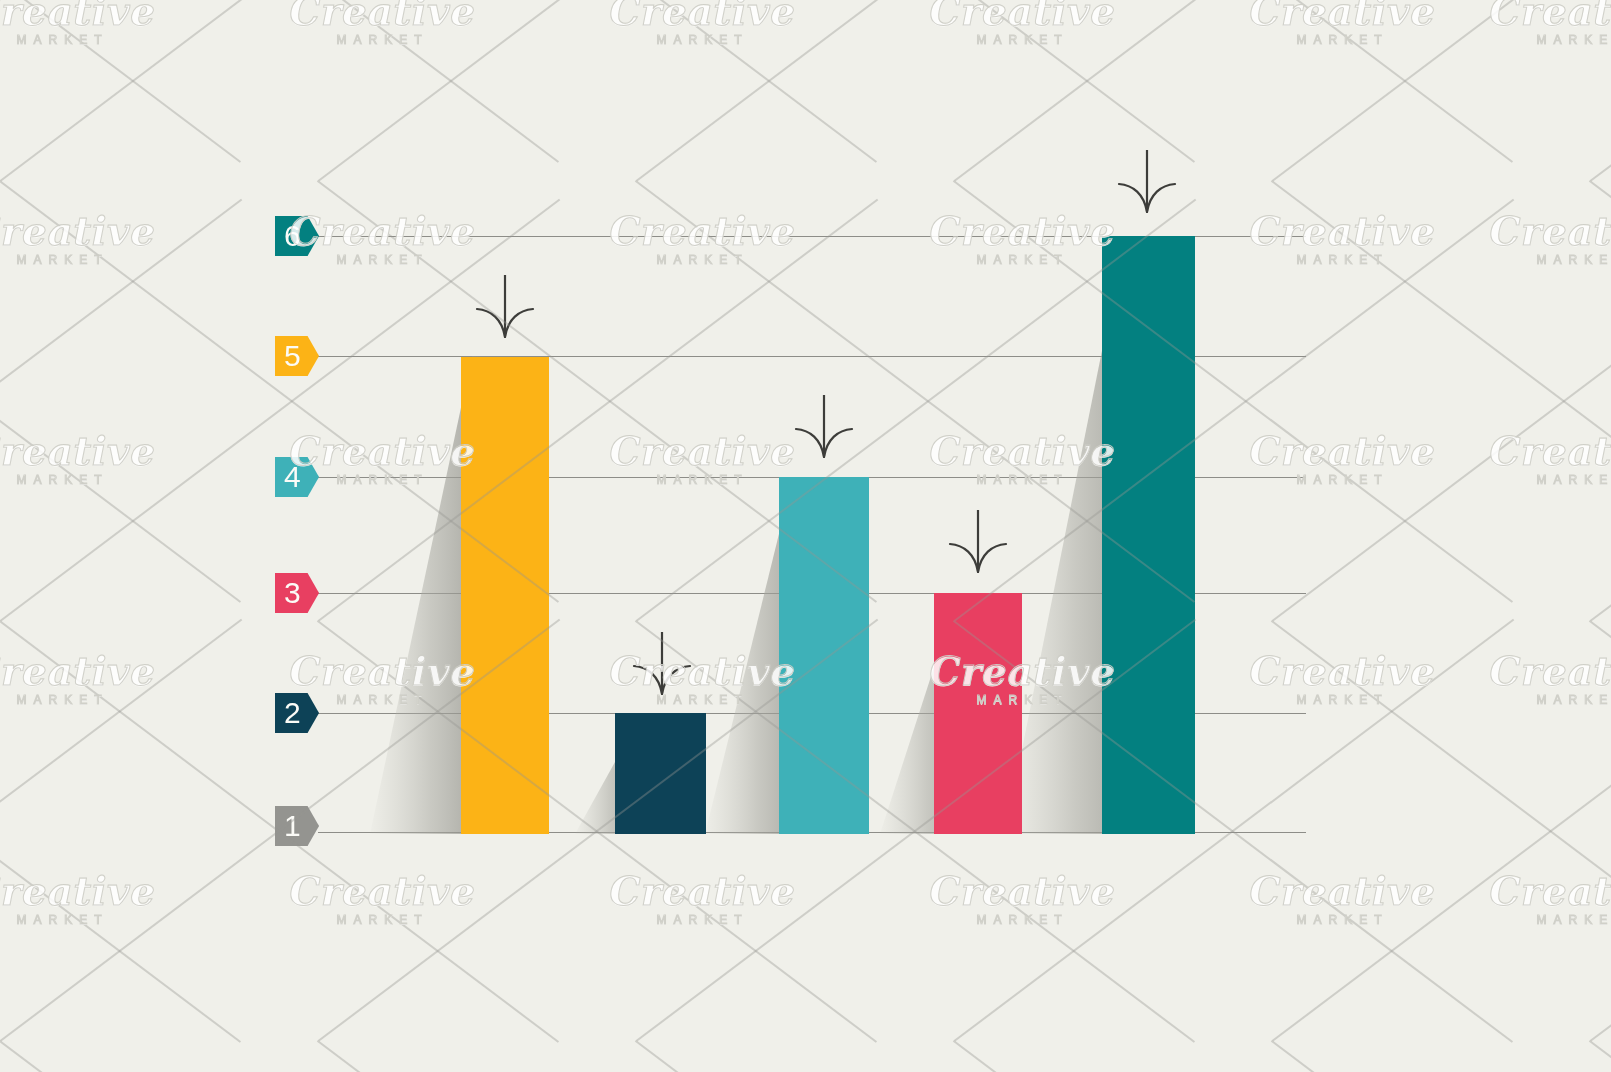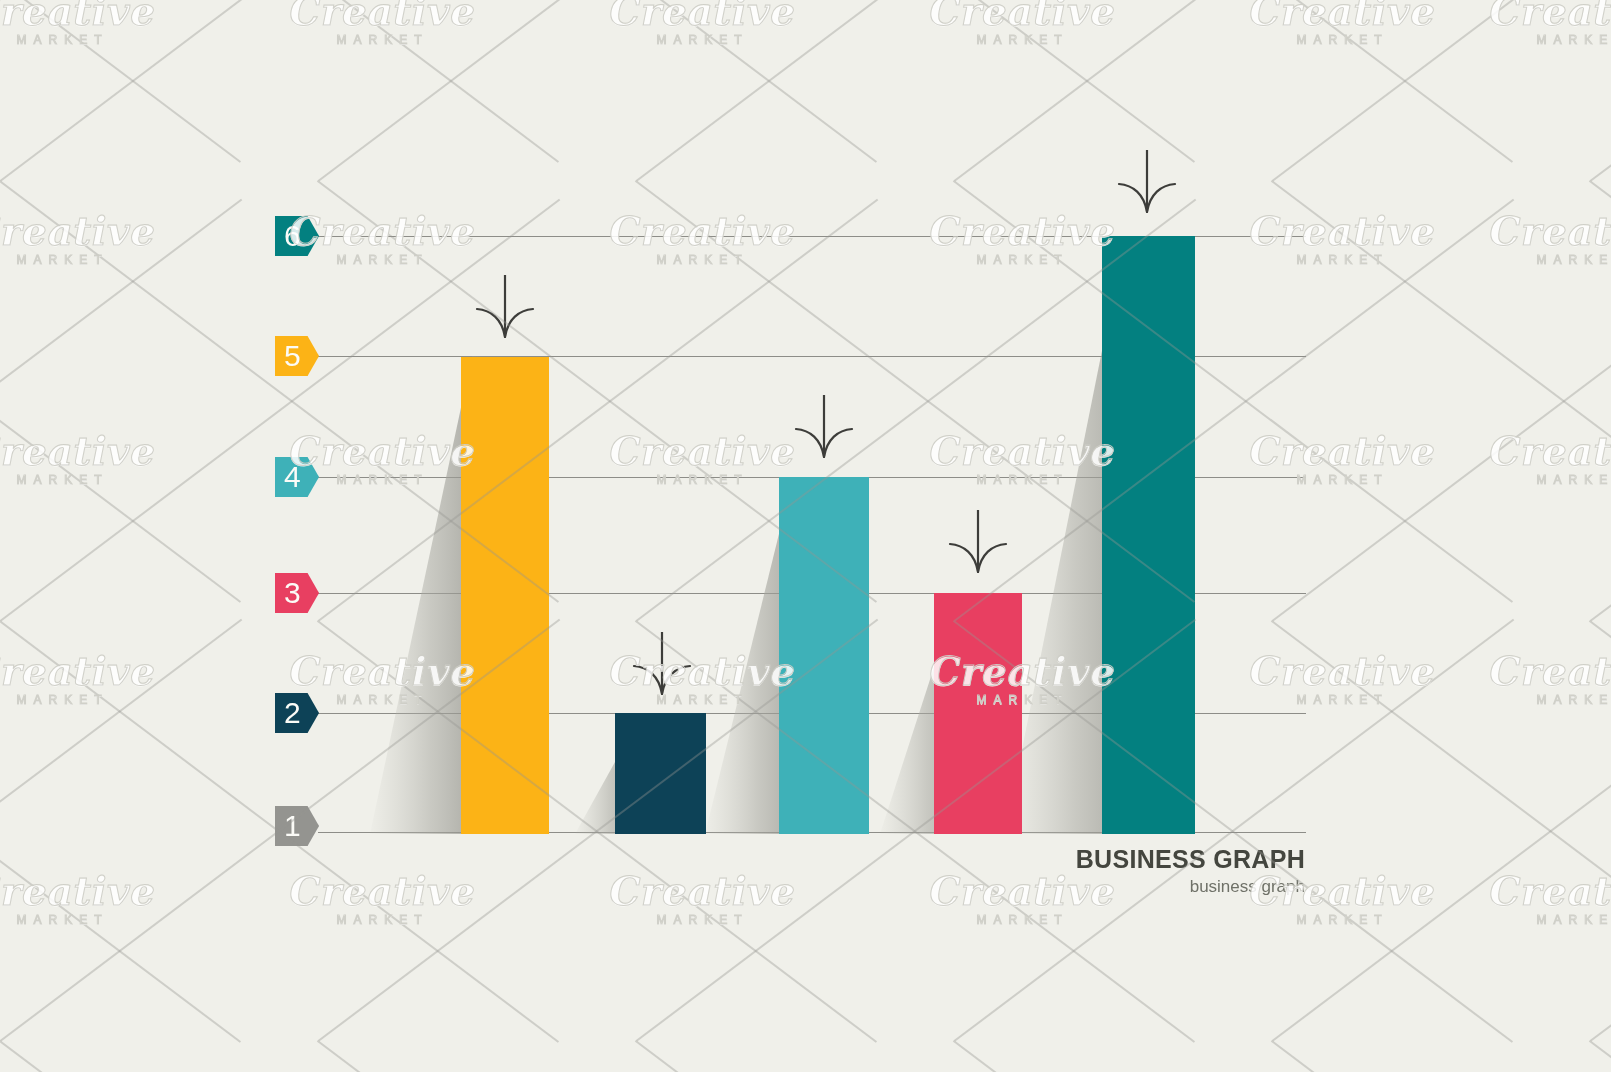--- a/index.html
+++ b/index.html
@@ -227,24 +227,20 @@
     <path d="M62 36 C 48 37, 37 46, 34 64" stroke="#3d3d3a" stroke-width="2.2" fill="none" stroke-linecap="round"></path>
   </svg>
 
   <div class="axis-tag" style="left:275px; top:216px; background:#038080;">6</div>
   <div class="axis-tag" style="left:275px; top:336px; background:#fcb316;">5</div>
   <div class="axis-tag" style="left:275px; top:457px; background:#3eb1b8;">4</div>
   <div class="axis-tag" style="left:275px; top:573px; background:#e83f61;">3</div>
   <div class="axis-tag" style="left:275px; top:693px; background:#0d4257;">2</div>
   <div class="axis-tag" style="left:275px; top:806px; background:#949490;">1</div>
 
-  <div id="caption" style="left:905px; top:846px; width:400px;">
-    <div class="cap-title">BUSINESS GRAPH</div>
-    <div class="cap-sub">business graph</div>
-  </div>
 </div>
 
 <div id="watermark-layer">
     <div class="wm-line" style="left: -318px; top: -260px; width: 700px; transform: rotate(37deg);"></div>
     <div class="wm-line" style="left: -318px; top: 180px; width: 700px; transform: rotate(37deg);"></div>
     <div class="wm-line" style="left: -318px; top: 180px; width: 700px; transform: rotate(-37deg);"></div>
     <div class="wm-line" style="left: -318px; top: 620px; width: 700px; transform: rotate(37deg);"></div>
     <div class="wm-line" style="left: -318px; top: 620px; width: 700px; transform: rotate(-37deg);"></div>
     <div class="wm-line" style="left: -318px; top: 1040px; width: 700px; transform: rotate(37deg);"></div>
     <div class="wm-line" style="left: -318px; top: 1040px; width: 700px; transform: rotate(-37deg);"></div>

